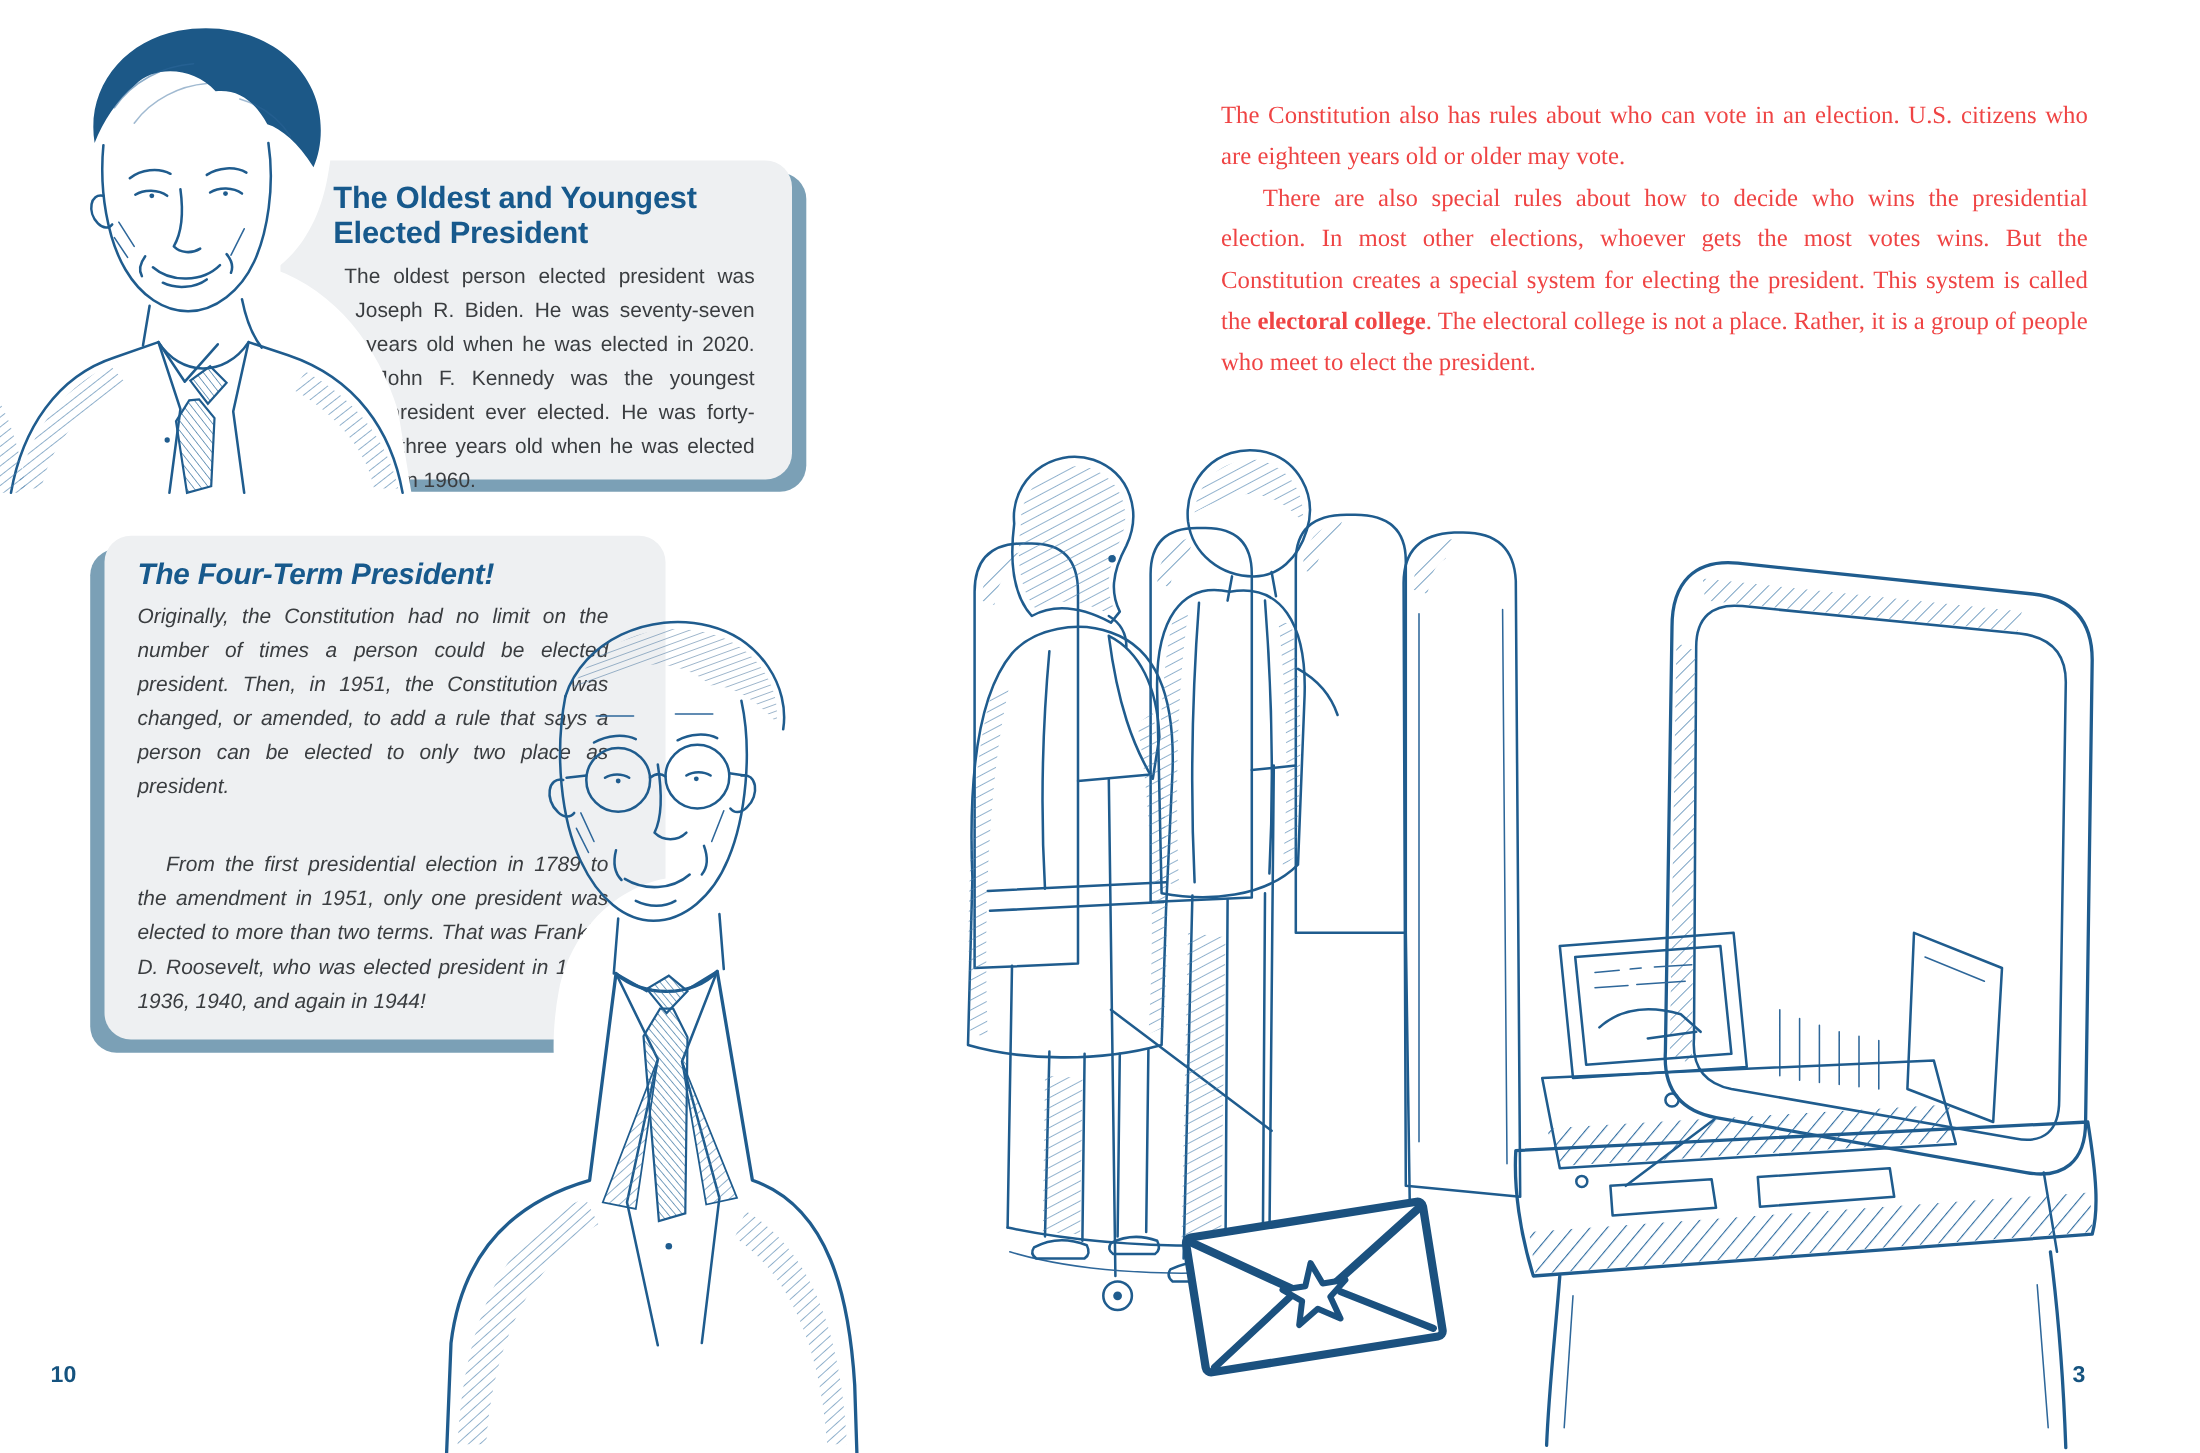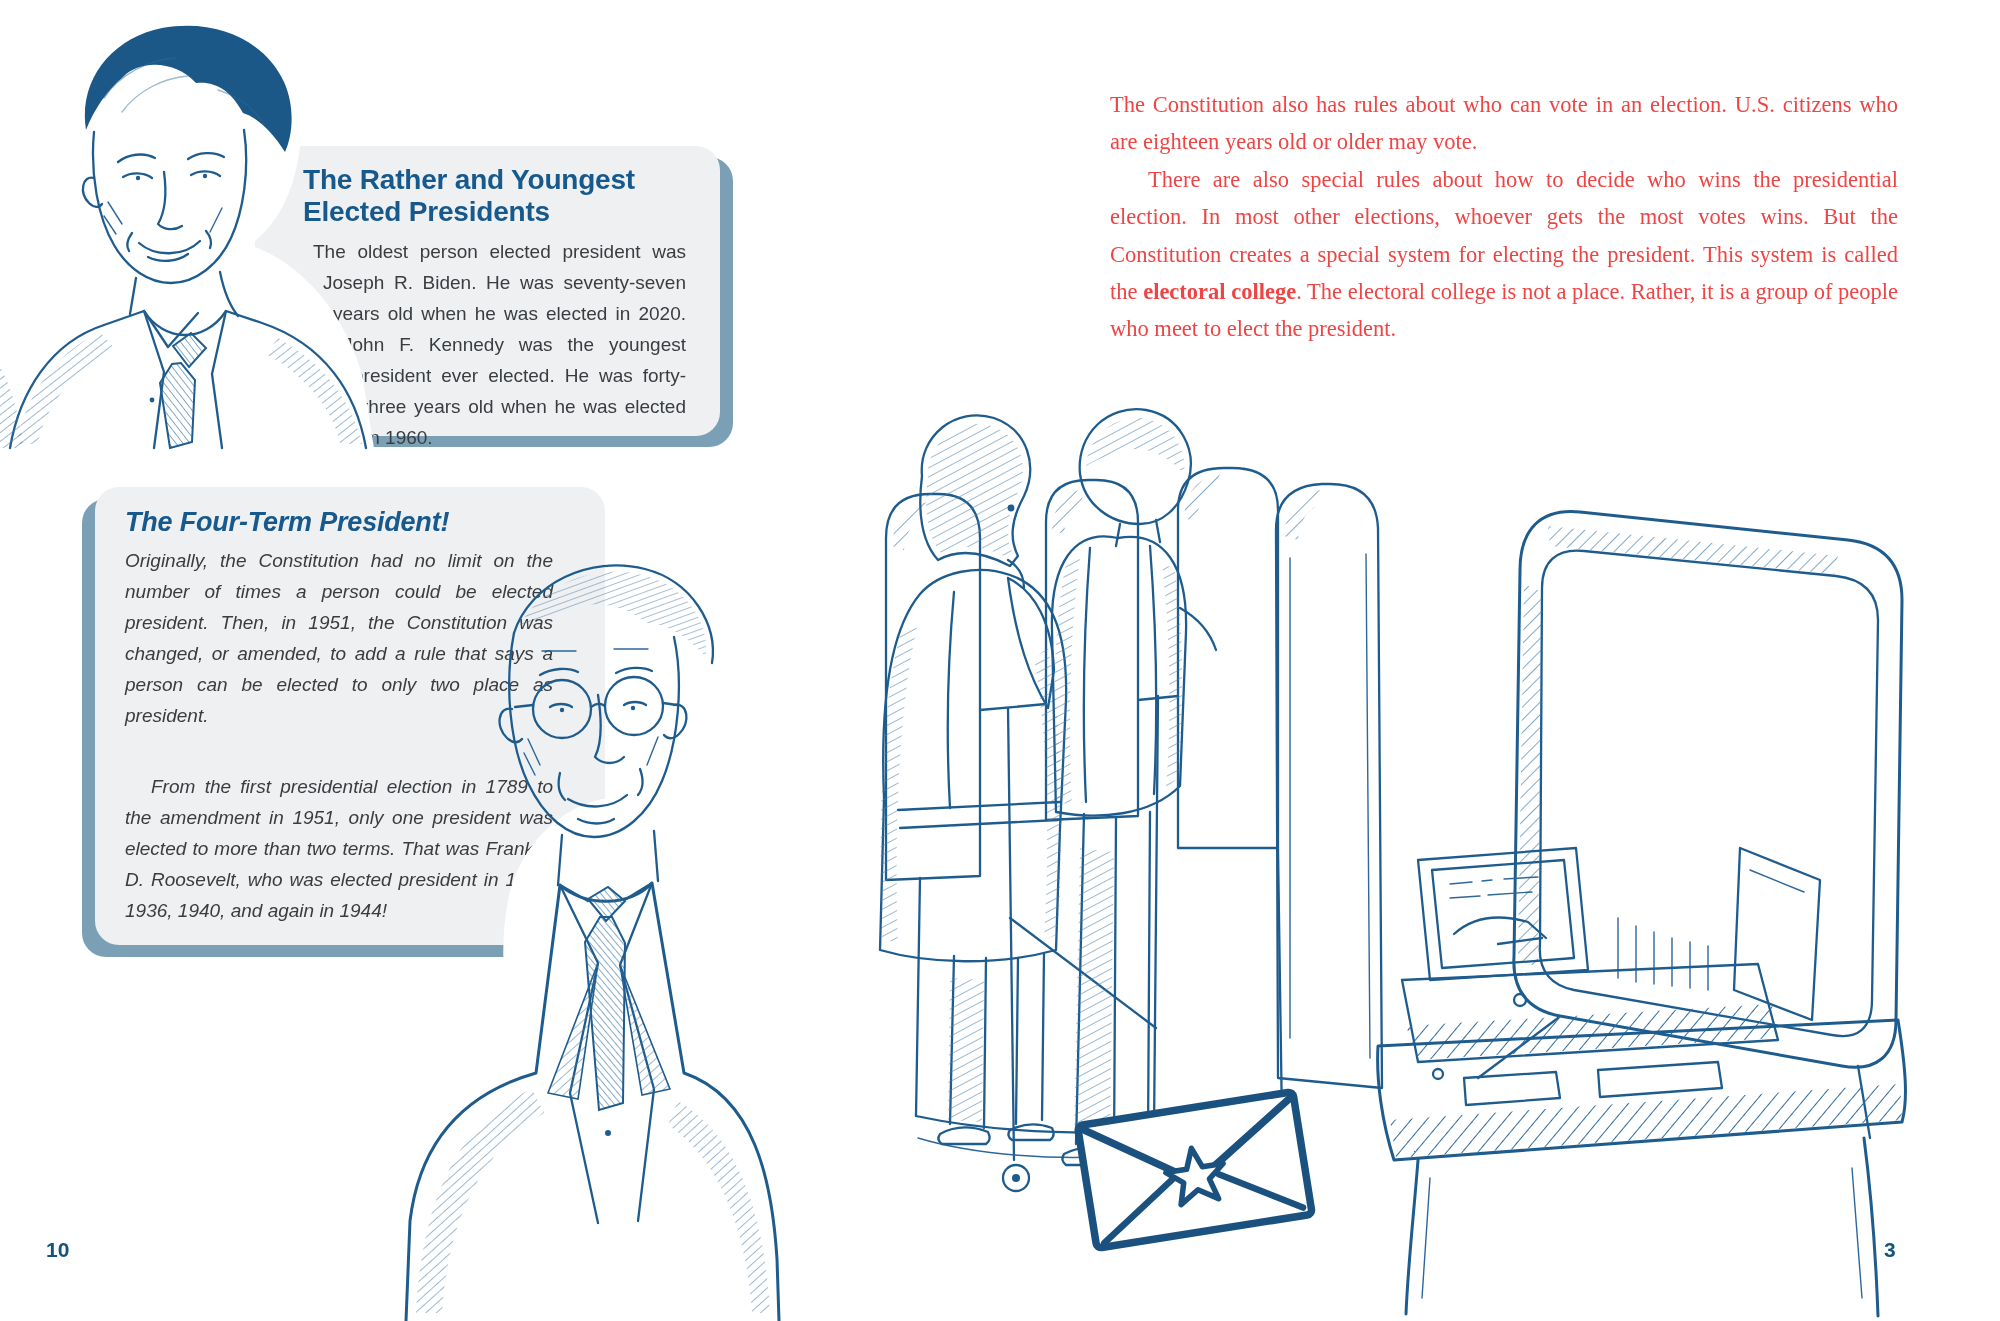--- a/index.html
+++ b/index.html
@@ -42,21 +42,21 @@
   svg{position:absolute;overflow:visible;}
   .ink{stroke:#1f5c8e;fill:none;stroke-width:2.3;stroke-linecap:round;stroke-linejoin:round;}
   .ink3{stroke:#1f5c8e;fill:none;stroke-width:3;stroke-linecap:round;stroke-linejoin:round;}
   .inkthin{stroke:#2e679a;fill:none;stroke-width:1.4;stroke-linecap:round;}
   .wfill{fill:#ffffff;}
 </style>
 </head>
 <body>
 
 <div class="factbox b1">
-  <h2>The Rather and Youngest Elected Presidents</h2>
+  <h2>The Oldest and Youngest Elected President</h2>
   <div class="bodywrap">
     <div class="contour"></div>
     <p>The oldest person elected president was Joseph R. Biden. He was seventy-seven years old when he was elected in 2020. John F. Kennedy was the youngest president ever elected. He was forty-three years old when he was elected in 1960.</p>
   </div>
 </div>
 
 <svg style="left:-8px;top:12px;" width="414" height="436" viewBox="0 0 414 436">
   <defs>
     <pattern id="jh1" width="7" height="7" patternUnits="userSpaceOnUse" patternTransform="rotate(52)">
       <line x1="0" y1="0" x2="0" y2="7" stroke="#4a7fab" stroke-width="1.1"></line>

